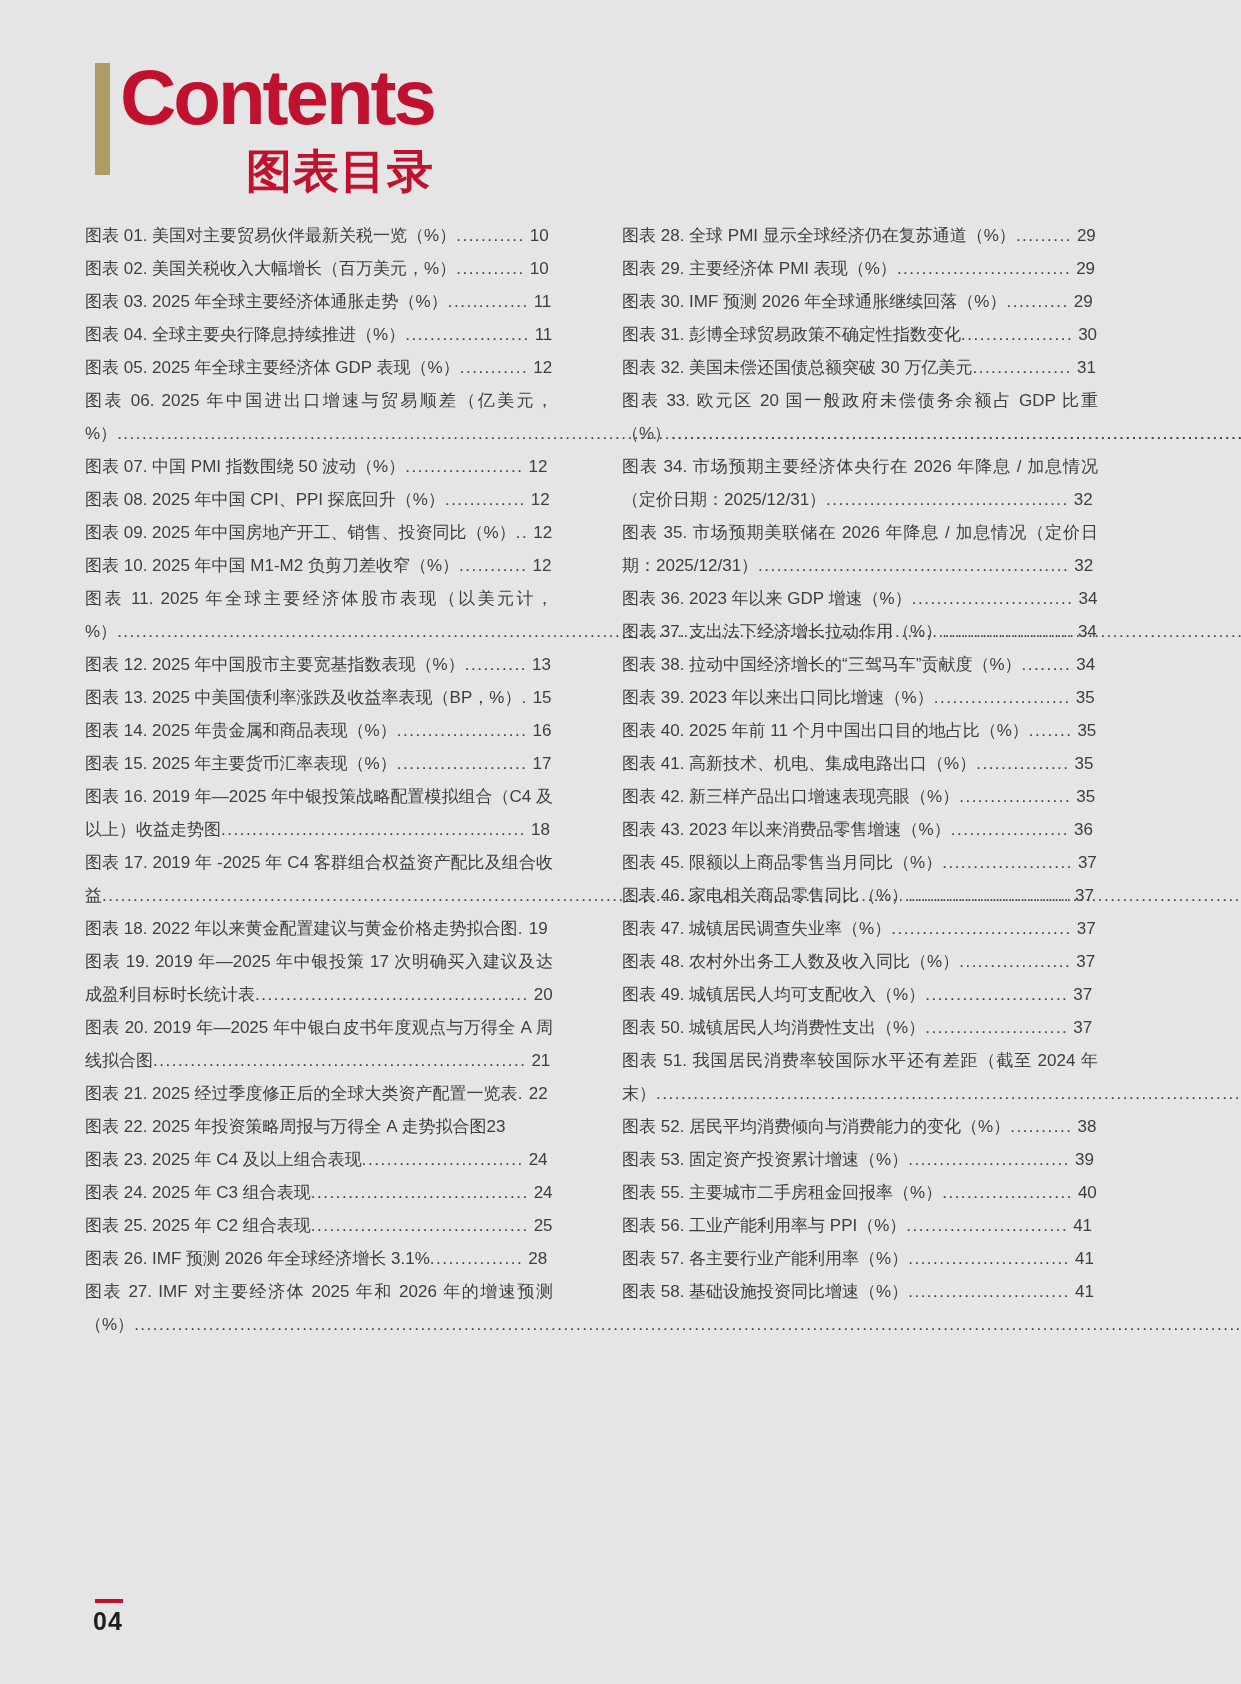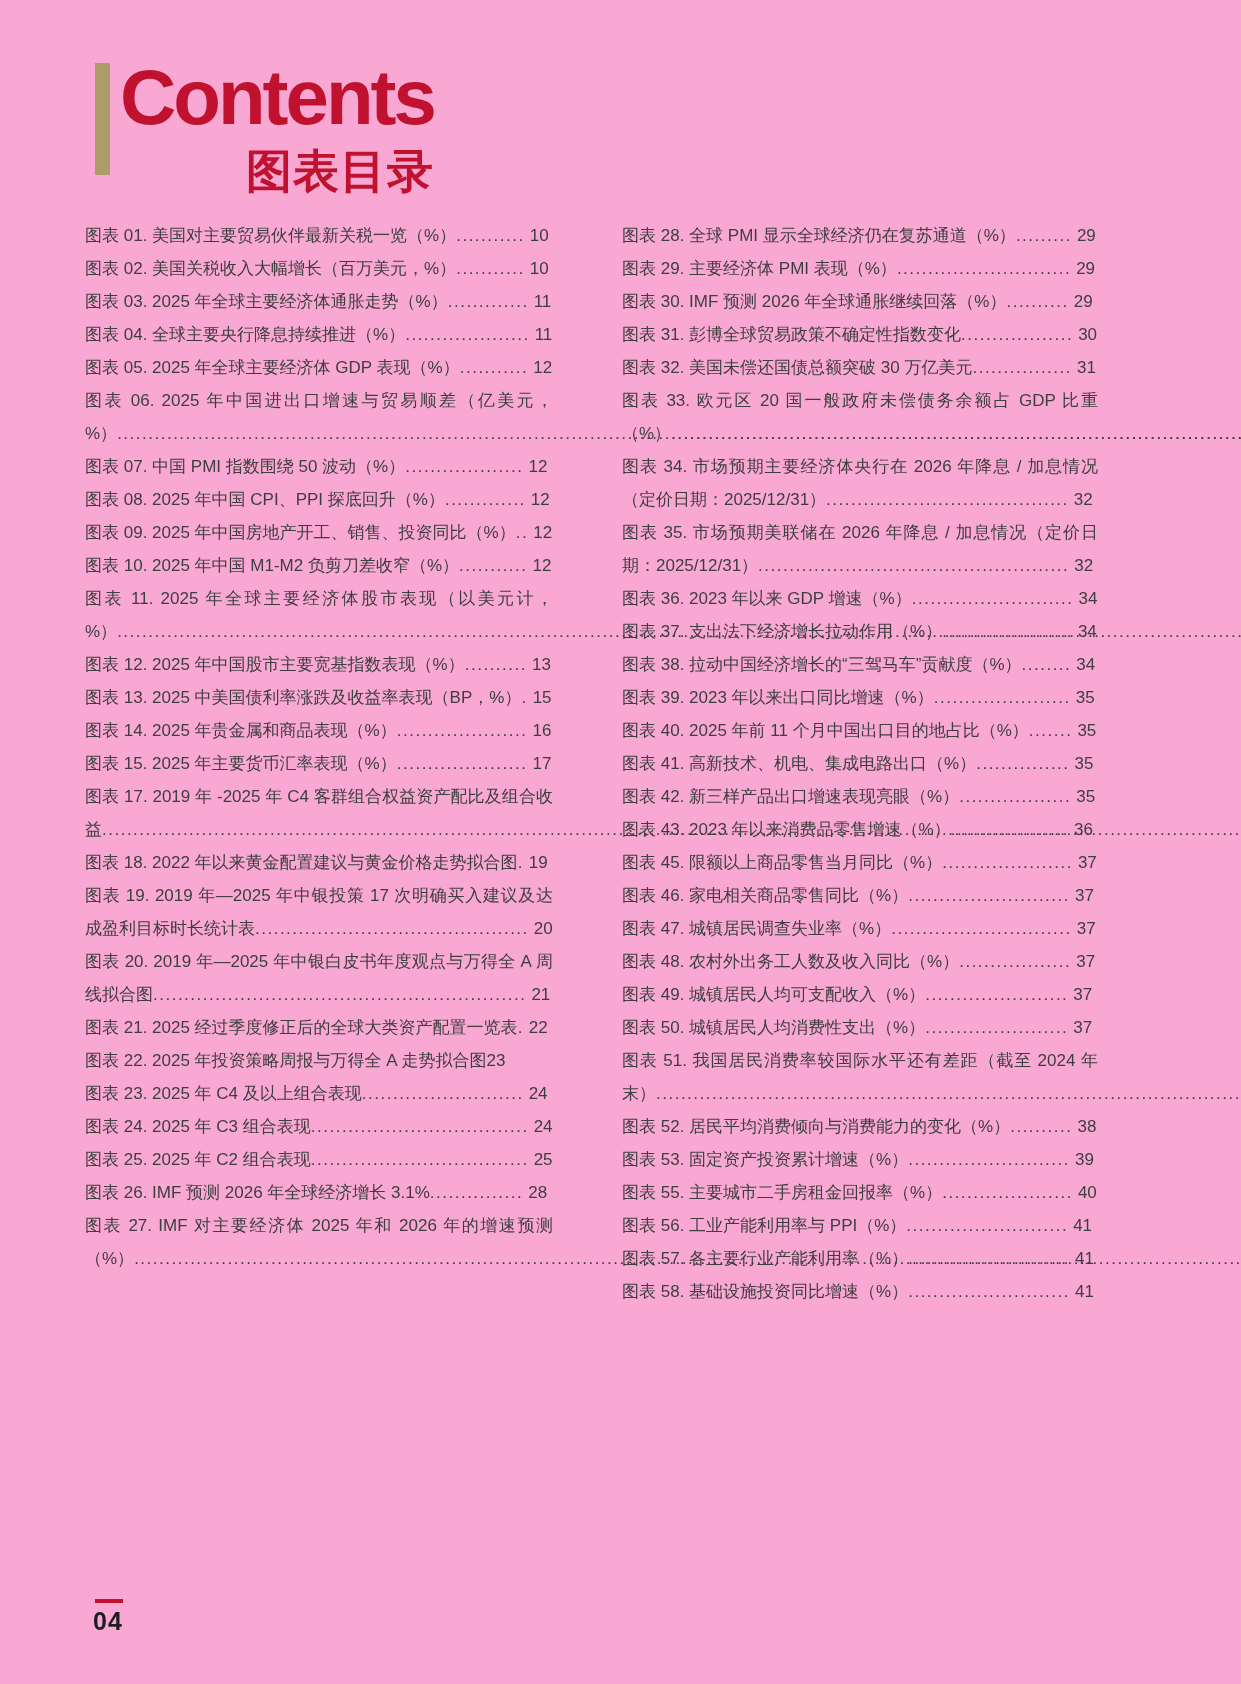--- a/index.html
+++ b/index.html
@@ -4,21 +4,21 @@
 <style>
   :root{
     --red:#c0122f;
     --gold:#ac9c66;
     --text:#3e3e3e;
   }
   html,body{margin:0;padding:0;background:#ffffff;}
   .page{
     position:relative;
     width:1241px;height:1684px;
-    background:#f9a8d4;
+    background:#e5e5e5;
     overflow:hidden;
     font-family:"Liberation Sans","DejaVu Sans",sans-serif;
   }
   
   .gold-bar{
     position:absolute;left:95px;top:63px;
     width:15px;height:112px;
     background:var(--gold);
   }
   .header{
@@ -82,20 +82,21 @@
         <div class="entry"><span>图表 06. 2025 年中国进出口增速与贸易顺差（亿美元，%）</span><span class="dots">............................................................................................................................................................................................................................................................................................................................................................................................................................................................................................................................................................................................................................................................................................................................................................................................................................................................................................................................................................................................................................................................................................................................................................................................................................................................................................................................................................................................................................................................................................................................................................</span></div>
         <div class="entry"><span>图表 07. 中国 PMI 指数围绕 50 波动（%）</span><span class="dots">...................</span><span class="pg">12</span></div>
         <div class="entry"><span>图表 08. 2025 年中国 CPI、PPI 探底回升（%）</span><span class="dots">.............</span><span class="pg">12</span></div>
         <div class="entry"><span>图表 09. 2025 年中国房地产开工、销售、投资同比（%）</span><span class="dots">..</span><span class="pg">12</span></div>
         <div class="entry"><span>图表 10. 2025 年中国 M1-M2 负剪刀差收窄（%）</span><span class="dots">...........</span><span class="pg">12</span></div>
         <div class="entry"><span>图表 11. 2025 年全球主要经济体股市表现（以美元计，%）</span><span class="dots">............................................................................................................................................................................................................................................................................................................................................................................................................................................................................................................................................................................................................................................................................................................................................................................................................................................................................................................................................................................................................................................................................................................................................................................................................................................................................................................................................................................................................................................................................................................................................................</span></div>
         <div class="entry"><span>图表 12. 2025 年中国股市主要宽基指数表现（%）</span><span class="dots">..........</span><span class="pg">13</span></div>
         <div class="entry"><span>图表 13. 2025 中美国债利率涨跌及收益率表现（BP，%）</span><span class="dots">.</span><span class="pg">15</span></div>
         <div class="entry"><span>图表 14. 2025 年贵金属和商品表现（%）</span><span class="dots">.....................</span><span class="pg">16</span></div>
         <div class="entry"><span>图表 15. 2025 年主要货币汇率表现（%）</span><span class="dots">.....................</span><span class="pg">17</span></div>
+        <div class="entry"><span>图表 16. 2019 年—2025 年中银投策战略配置模拟组合（C4 及以上）收益走势图</span><span class="dots">.................................................</span><span class="pg">18</span></div>
         <div class="entry"><span>图表 17. 2019 年 -2025 年 C4 客群组合权益资产配比及组合收益</span><span class="dots">............................................................................................................................................................................................................................................................................................................................................................................................................................................................................................................................................................................................................................................................................................................................................................................................................................................................................................................................................................................................................................................................................................................................................................................................................................................................................................................................................................................................................................................................................................................................................................</span></div>
         <div class="entry"><span>图表 18. 2022 年以来黄金配置建议与黄金价格走势拟合图</span><span class="dots">.</span><span class="pg">19</span></div>
         <div class="entry"><span>图表 19. 2019 年—2025 年中银投策 17 次明确买入建议及达成盈利目标时长统计表</span><span class="dots">............................................</span><span class="pg">20</span></div>
         <div class="entry"><span>图表 20. 2019 年—2025 年中银白皮书年度观点与万得全 A 周线拟合图</span><span class="dots">............................................................</span><span class="pg">21</span></div>
         <div class="entry"><span>图表 21. 2025 经过季度修正后的全球大类资产配置一览表</span><span class="dots">.</span><span class="pg">22</span></div>
         <div class="entry"><span>图表 22. 2025 年投资策略周报与万得全 A 走势拟合图</span><span class="pg">23</span></div>
         <div class="entry"><span>图表 23. 2025 年 C4 及以上组合表现</span><span class="dots">..........................</span><span class="pg">24</span></div>
         <div class="entry"><span>图表 24. 2025 年 C3 组合表现</span><span class="dots">...................................</span><span class="pg">24</span></div>
         <div class="entry"><span>图表 25. 2025 年 C2 组合表现</span><span class="dots">...................................</span><span class="pg">25</span></div>
         <div class="entry"><span>图表 26. IMF 预测 2026 年全球经济增长 3.1%</span><span class="dots">...............</span><span class="pg">28</span></div>

